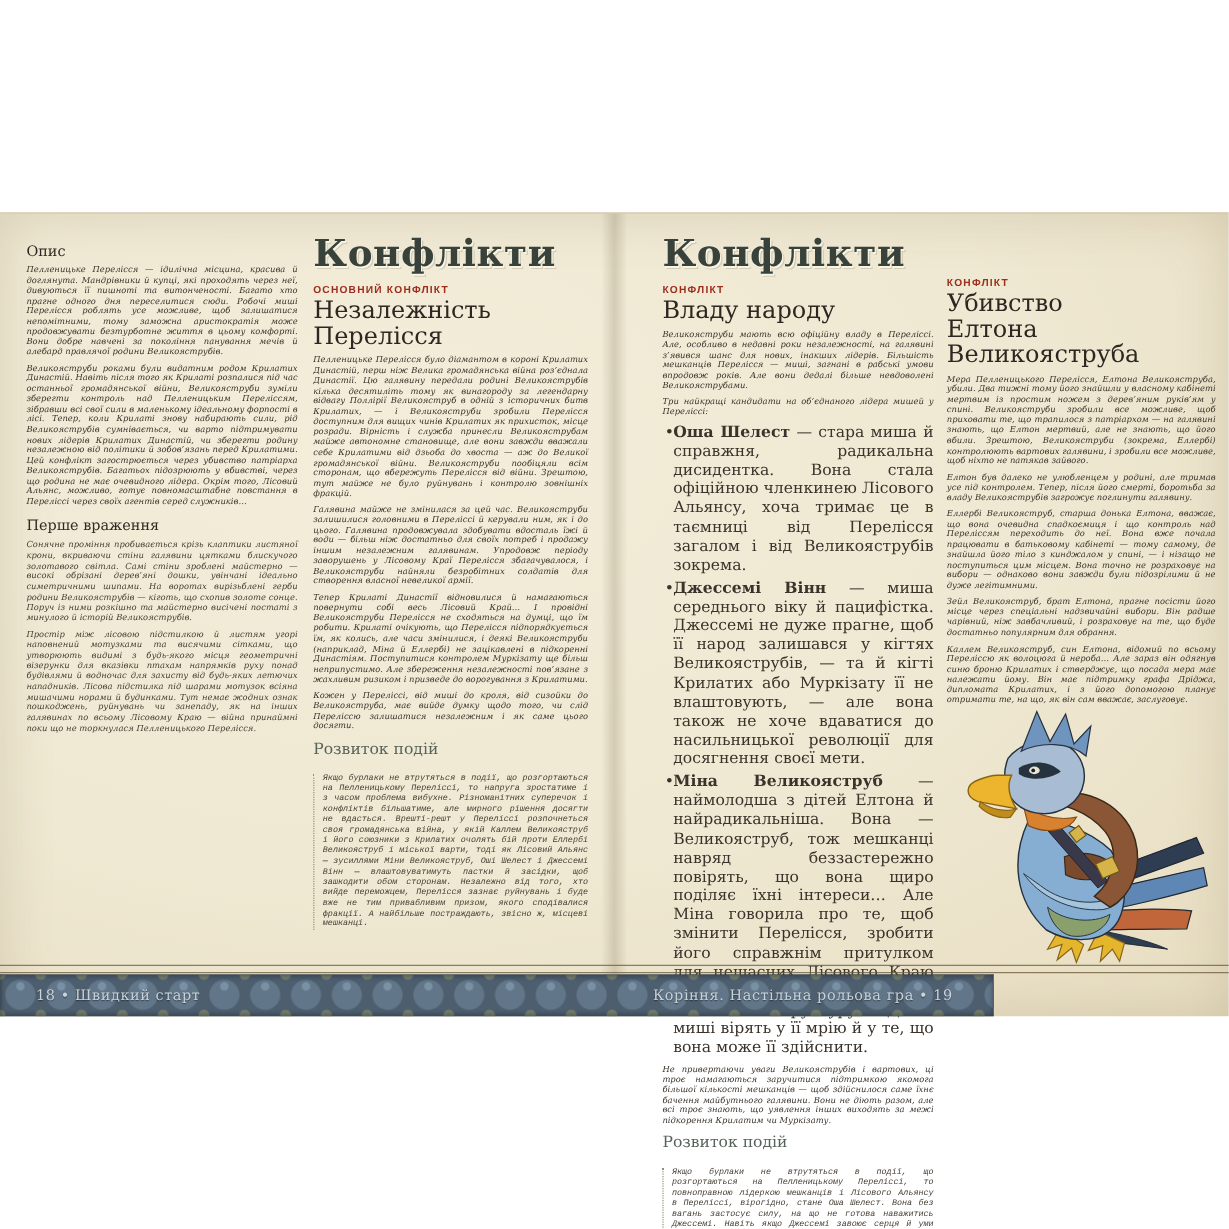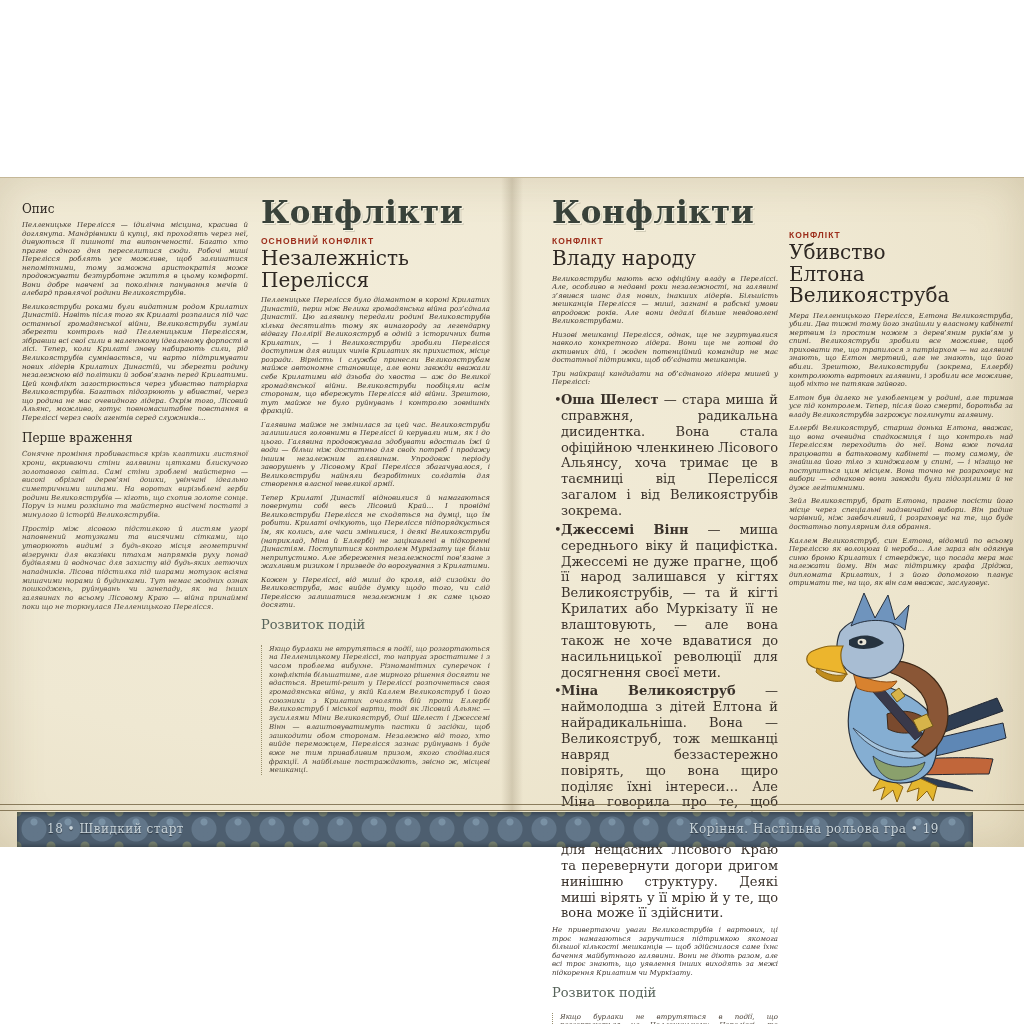--- a/index.html
+++ b/index.html
@@ -20,28 +20,28 @@
              text-shadow:1px 1px 0 rgba(252,248,232,.9), 2px 2px 0 rgba(70,70,55,.18);}
   h2.colhead{margin:0 0 5px 0;font-size:12px;font-weight:normal;color:#2e2822;}
   h2.colhead.second{margin-top:9px;}
   .label{font-family:"Liberation Sans", sans-serif;font-weight:bold;color:#9c2d1b;
          font-size:8.5px;letter-spacing:1px;margin:4px 0 2px 0;}
   h3.subhead{margin:0 0 5px 0;font-size:20px;line-height:1.08;font-weight:normal;color:#2d2722;}
   p.body{font-size:7px;line-height:1.22;text-align:justify;margin:0 0 5px 0;font-style:italic;}
   p.imp{font-size:7px;line-height:1.24;text-align:justify;margin:0 0 5px 0;font-style:italic;color:#463d33;}
   h4.dev{margin:7px 0 13px 0;font-size:13px;font-weight:normal;color:#57635a;}
   .devblock{border-left:1px dotted #978e6d;padding-left:7px;}
-  .devblock p{margin-bottom:4px;}
+  .devblock p{margin-bottom:4px;font-family:Liberation Mono, monospace;}
   ul.cands{list-style:none;margin:0 0 5px 0;padding:0 0 0 9px;}
   ul.cands li{position:relative;font-size:13px;line-height:1.22;text-align:justify;margin:0 0 3px 0;}
   ul.cands li::before{content:"\2022";position:absolute;left:-7px;top:0;color:#3a322b;}
   ul.cands .name{font-weight:bold;}
   .rule{position:absolute;left:0;top:626px;width:1024px;height:5px;
         border-top:1px solid rgba(106,90,56,.75);border-bottom:1px solid rgba(106,90,56,.75);}
-  .band{position:absolute;left:17px;top:634px;width:956px;height:35px;
+  .band{position:absolute;left:0;top:634px;width:828px;height:35px;
         background-color:#4d5e6f;
         background-image:
           radial-gradient(circle at 17px 10px, rgba(150,178,198,.45) 0 3px, rgba(150,178,198,0) 4px),
           radial-gradient(circle at 17px 17px, rgba(99,119,138,.95) 0 12px, rgba(99,119,138,0) 13px),
           radial-gradient(circle at 0px 0px, rgba(150,155,112,.55) 0 4px, rgba(150,155,112,0) 5px),
           radial-gradient(circle at 34px 0px, rgba(150,155,112,.55) 0 4px, rgba(150,155,112,0) 5px),
           radial-gradient(circle at 0px 34px, rgba(150,155,112,.55) 0 4px, rgba(150,155,112,0) 5px),
           radial-gradient(circle at 34px 34px, rgba(150,155,112,.55) 0 4px, rgba(150,155,112,0) 5px);
         background-size:34px 34px;
         box-shadow:inset 0 2px 4px rgba(0,0,0,.25), inset 0 -2px 4px rgba(0,0,0,.25);}
@@ -78,21 +78,20 @@
     <div class="devblock">
       <p class="imp">Якщо бурлаки не втрутяться в події, що розгортаються на Пелленицькому Переліссі, то напруга зростатиме і з часом проблема вибухне. Різноманітних суперечок і конфліктів більшатиме, але мирного рішення досягти не вдасться. Врешті-решт у Переліссі розпочнеться своя громадянська війна, у якій Каллем Великояструб і його союзники з Крилатих очолять бій проти Еллербі Великояструб і міської варти, тоді як Лісовий Альянс — зусиллями Міни Великояструб, Оші Шелест і Джессемі Вінн — влаштовуватимуть пастки й засідки, щоб зашкодити обом сторонам. Незалежно від того, хто вийде переможцем, Перелісся зазнає руйнувань і буде вже не тим привабливим призом, якого сподівалися фракції. А найбільше постраждають, звісно ж, місцеві мешканці.</p>
     </div>
   </div>
 
   <div class="col col3">
     <h1 class="chapter">Конфлікти</h1>
     <div class="label">КОНФЛІКТ</div>
     <h3 class="subhead">Владу народу</h3>
     <p class="body">Великояструби мають всю офіційну владу в Переліссі. Але, особливо в недавні роки незалежності, на галявині з’явився шанс для нових, інакших лідерів. Більшість мешканців Перелісся — миші, загнані в рабські умови впродовж років. Але вони дедалі більше невдоволені Великояструбами.</p>
-    <p class="body">Низові мешканці Перелісся, однак, ще не згуртувалися навколо конкретного лідера. Вони ще не готові до активних дій, і жоден потенційний командир не має достатньої підтримки, щоб об’єднати мешканців.</p>
     <p class="body">Три найкращі кандидати на об’єднаного лідера мишей у Переліссі:</p>
     <ul class="cands">
       <li><span class="name">Оша Шелест</span><span> — стара миша й справжня, радикальна дисидентка. Вона стала офіційною членкинею Лісового Альянсу, хоча тримає це в таємниці від Перелісся загалом і від Великояструбів зокрема.</span></li>
       <li><span class="name">Джессемі Вінн</span><span> — миша середнього віку й пацифістка. Джессемі не дуже прагне, щоб її народ залишався у кігтях Великояструбів, — та й кігті Крилатих або Муркізату її не влаштовують, — але вона також не хоче вдаватися до насильницької революції для досягнення своєї мети.</span></li>
       <li><span class="name">Міна Великояструб</span><span> — наймолодша з дітей Елтона й найрадикальніша. Вона — Великояструб, тож мешканці навряд беззастережно повірять, що вона щиро поділяє їхні інтереси… Але Міна говорила про те, щоб змінити Перелісся, зробити його справжнім притулком для нещасних Лісового Краю та перевернути догори дригом нинішню структуру. Деякі миші вірять у її мрію й у те, що вона може її здійснити.</span></li>
     </ul>
     <p class="body">Не привертаючи уваги Великояструбів і вартових, ці троє намагаються заручитися підтримкою якомога більшої кількості мешканців — щоб здійснилося саме їхнє бачення майбутнього галявини. Вони не діють разом, але всі троє знають, що уявлення інших виходять за межі підкорення Крилатим чи Муркізату.</p>
     <h4 class="dev">Розвиток подій</h4>
     <div class="devblock">
       <p class="imp">Якщо бурлаки не втрутяться в події, що розгортаються на Пелленицькому Переліссі, то повноправною лідеркою мешканців і Лісового Альянсу в Переліссі, вірогідно, стане Оша Шелест. Вона без вагань застосує силу, на що не готова наважитись Джессемі. Навіть якщо Джессемі завоює серця й уми мишей, послідовники Оші захоплять контроль заради «блага мешканців». Міна не зможе переманити на свій бік жодну мишу, як і завоювати авторитет серед мешканців Перелісся. Зрештою, їй доведеться або приєднатися до Оші Шелест, або втекти.</p>

